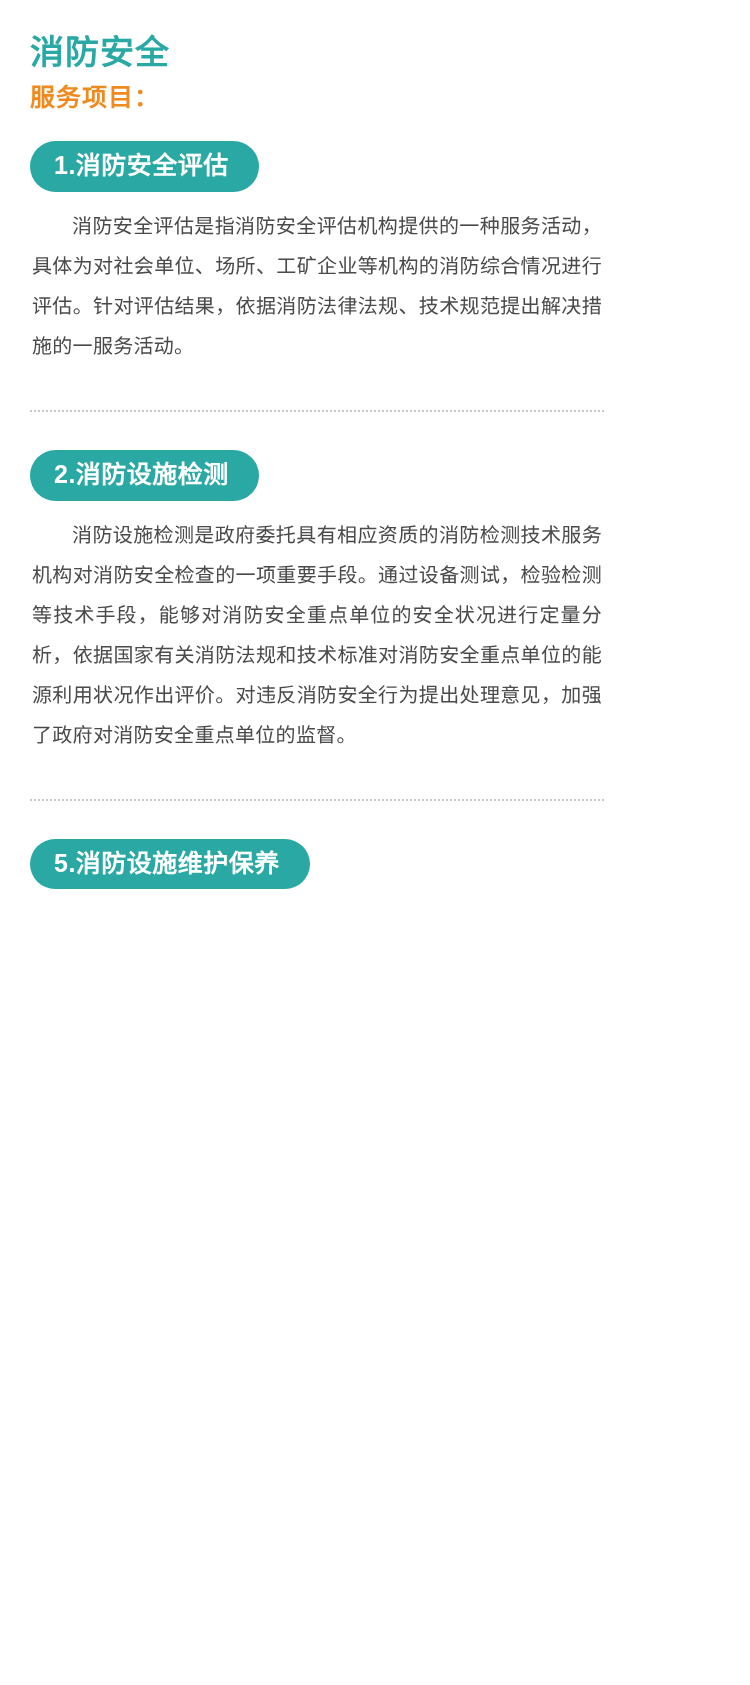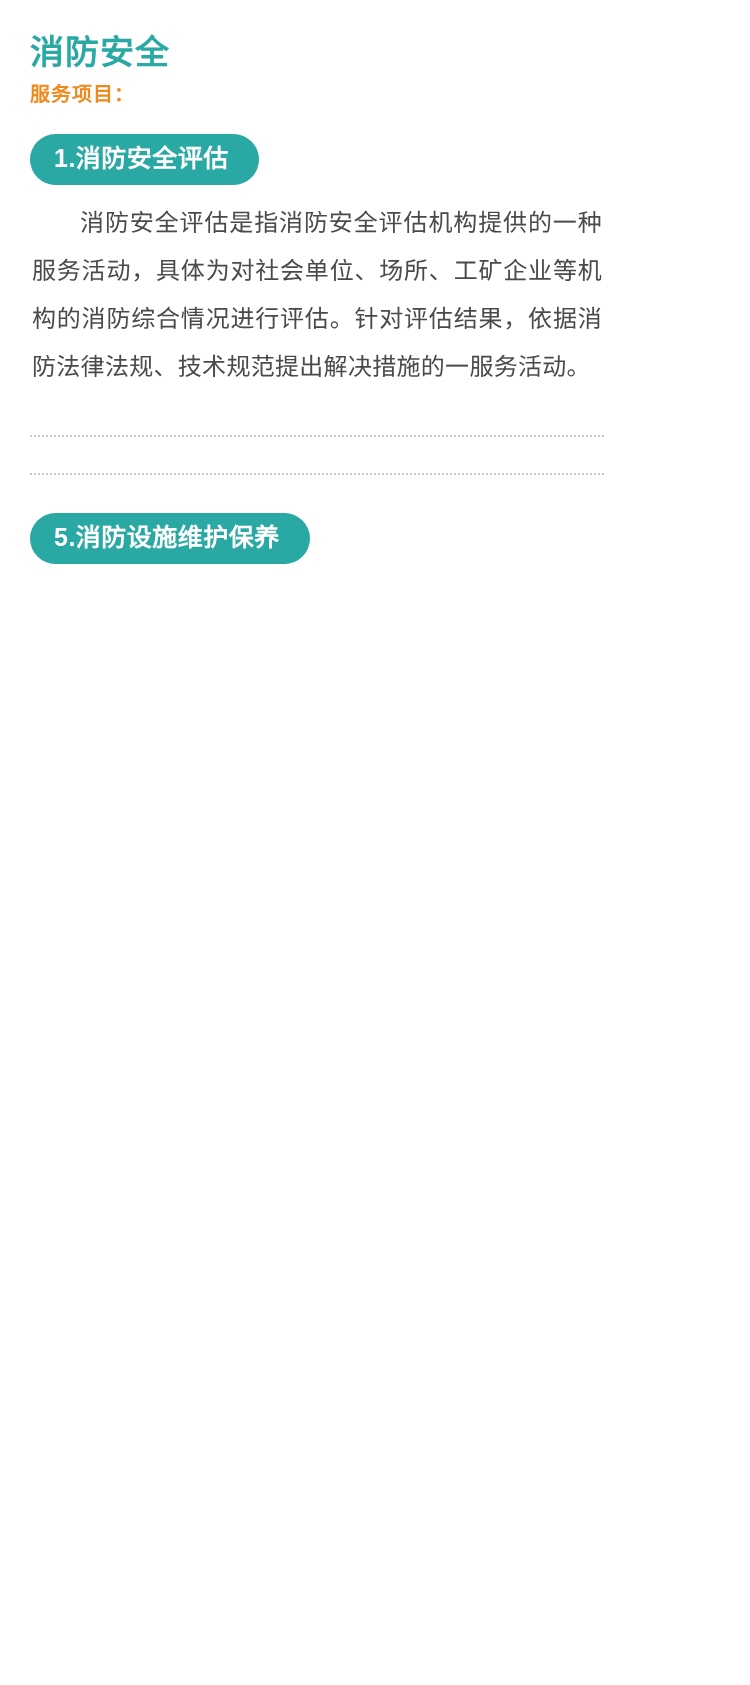--- a/index.html
+++ b/index.html
@@ -23,21 +23,21 @@
   }
   .main-title {
     font-size: 34px;
     font-weight: bold;
     color: #2aa9a4;
     letter-spacing: 1px;
     margin: 4px 0 6px 8px;
     line-height: 1.3;
   }
   .sub-title {
-    font-size: 20px;
+    font-size: 25px;
     font-weight: bold;
     color: #f08a1e;
     letter-spacing: 1px;
     margin: 0 0 18px 8px;
     line-height: 1.4;
   }
   .section {
     margin-bottom: 0;
   }
   .pill {
@@ -47,21 +47,21 @@
     font-size: 25px;
     font-weight: bold;
     letter-spacing: 0.5px;
     padding: 10px 30px 12px 24px;
     border-radius: 26px;
     margin: 8px 0 14px 8px;
     line-height: 1.15;
     text-align: center;
   }
   .body-text {
-    font-size: 24px;
+    font-size: 20px;
     color: #4a4a4a;
     line-height: 2.0;
     letter-spacing: 0.3px;
     text-align: justify;
     text-indent: 2em;
     margin: 0 10px 0 10px;
     padding-bottom: 8px;
   }
   .divider {
     border: 0;
@@ -82,20 +82,24 @@
 
   <h2 class="sub-title">服务项目：</h2>
 
   <div class="section">
     <div class="pill">1.消防安全评估</div>
     <p class="body-text">消防安全评估是指消防安全评估机构提供的一种服务活动，具体为对社会单位、场所、工矿企业等机构的消防综合情况进行评估。针对评估结果，依据消防法律法规、技术规范提出解决措施的一服务活动。</p>
   </div>
 
   <hr class="divider">
 
+  <div class="section">
+    <div class="pill">2.消防设施检测</div>
+    <p class="body-text">消防设施检测是政府委托具有相应资质的消防检测技术服务机构对消防安全检查的一项重要手段。通过设备测试，检验检测等技术手段，能够对消防安全重点单位的安全状况进行定量分析，依据国家有关消防法规和技术标准对消防安全重点单位的能源利用状况作出评价。对违反消防安全行为提出处理意见，加强了政府对消防安全重点单位的监督。</p>
+  </div>
 
   <hr class="divider">
 
   <div class="section">
     <div class="pill">5.消防设施维护保养</div>
   </div>
 
   <div class="spacer-bottom"></div>
 
 </div>

